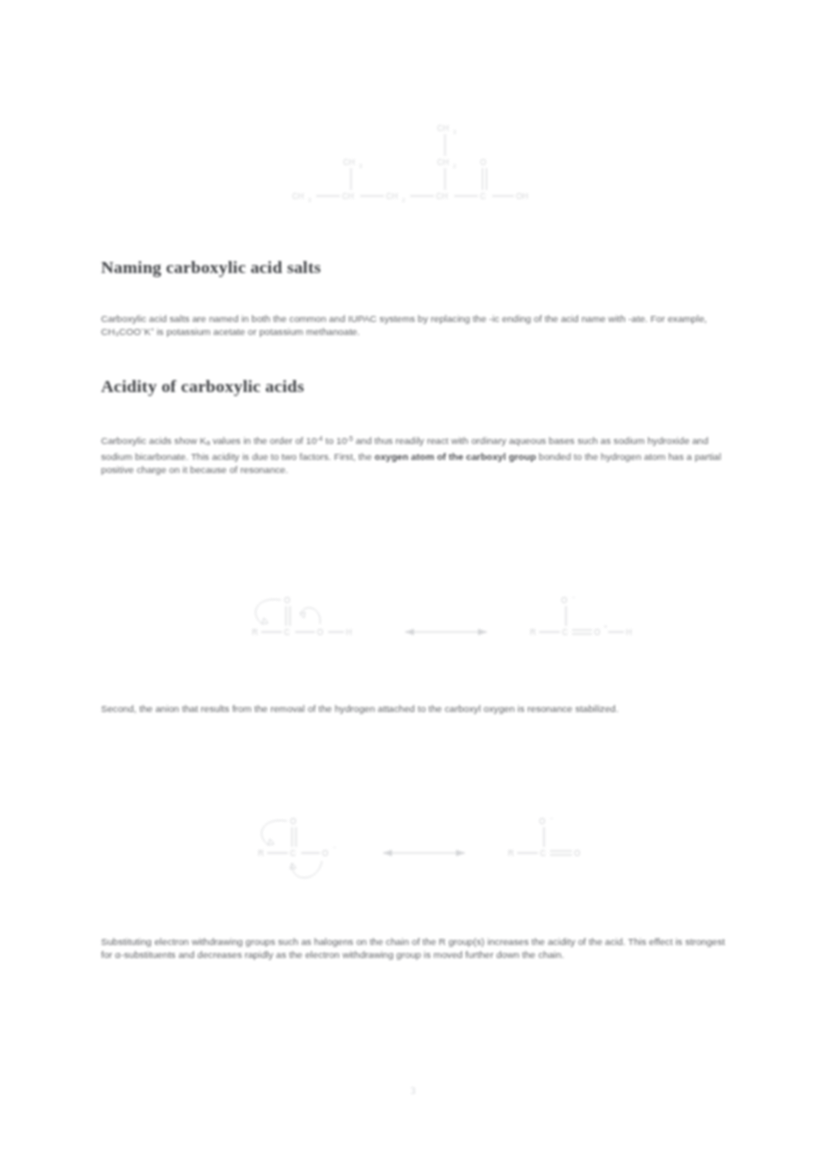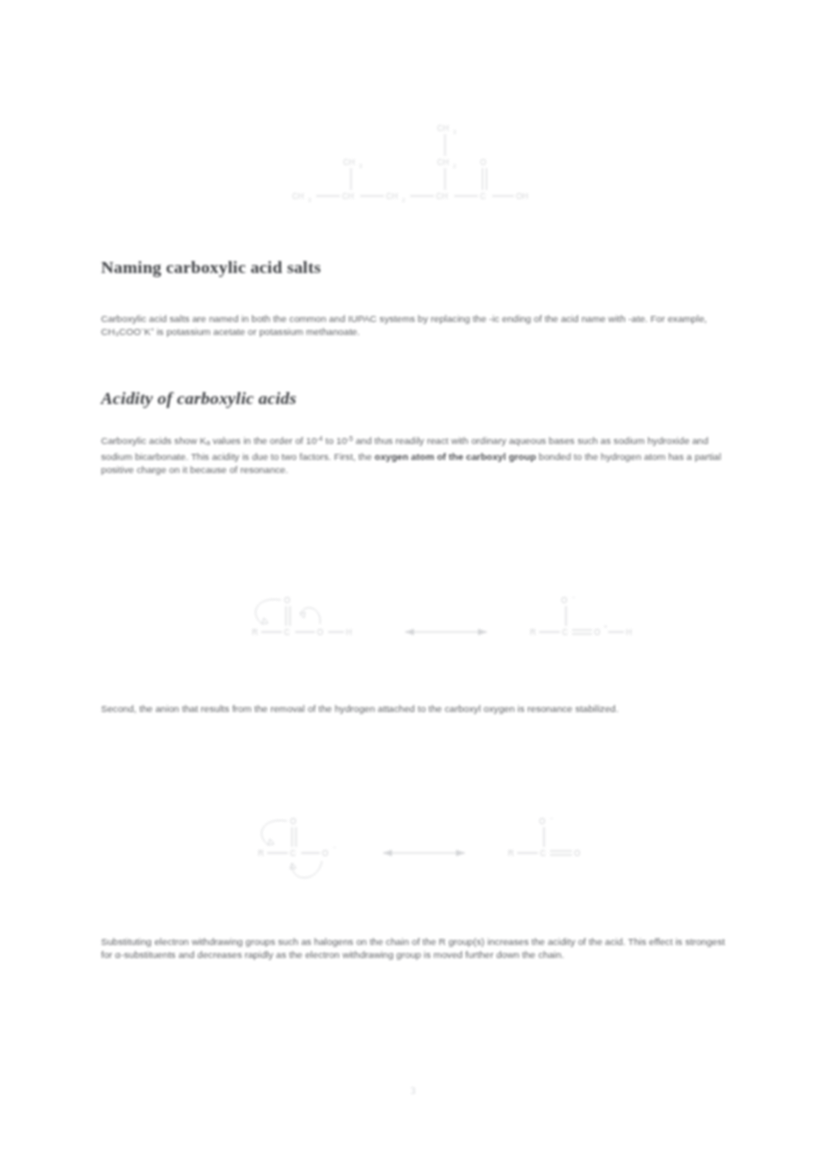--- a/index.html
+++ b/index.html
@@ -49,21 +49,21 @@
   p.body b { font-weight: bold; color: #4a4c50; }
   sub { font-size: 0.7em; vertical-align: -0.25em; }
   sup { font-size: 0.68em; vertical-align: 0.42em; }
 
   
   .blk { position: absolute; }
 
   #struct-top      { left: 0px;  top: 104px; width: 826px; height: 110px; }
   #head-salts      { left: 101px; top: 257px; }
   #para-salts      { left: 101px; top: 312px; width: 625px; }
-  #head-acidity    { left: 101px; top: 388px; font-style: italic; }
+  #head-acidity    { left: 101px; top: 376px; }
   #para-acidity    { left: 101px; top: 432px; width: 625px; }
   #reson-one       { left: 0px;  top: 570px; width: 826px; height: 110px; }
   #para-second     { left: 101px; top: 702px; width: 625px; }
   #reson-two       { left: 0px;  top: 795px; width: 826px; height: 115px; }
   #para-ewg        { left: 101px; top: 935px; width: 625px; }
   #page-number     { left: 0px;  top: 1080px; width: 826px; text-align: center; }
 
   .pagenum {
     font-family: "Liberation Serif", serif;
     font-size: 10px;

